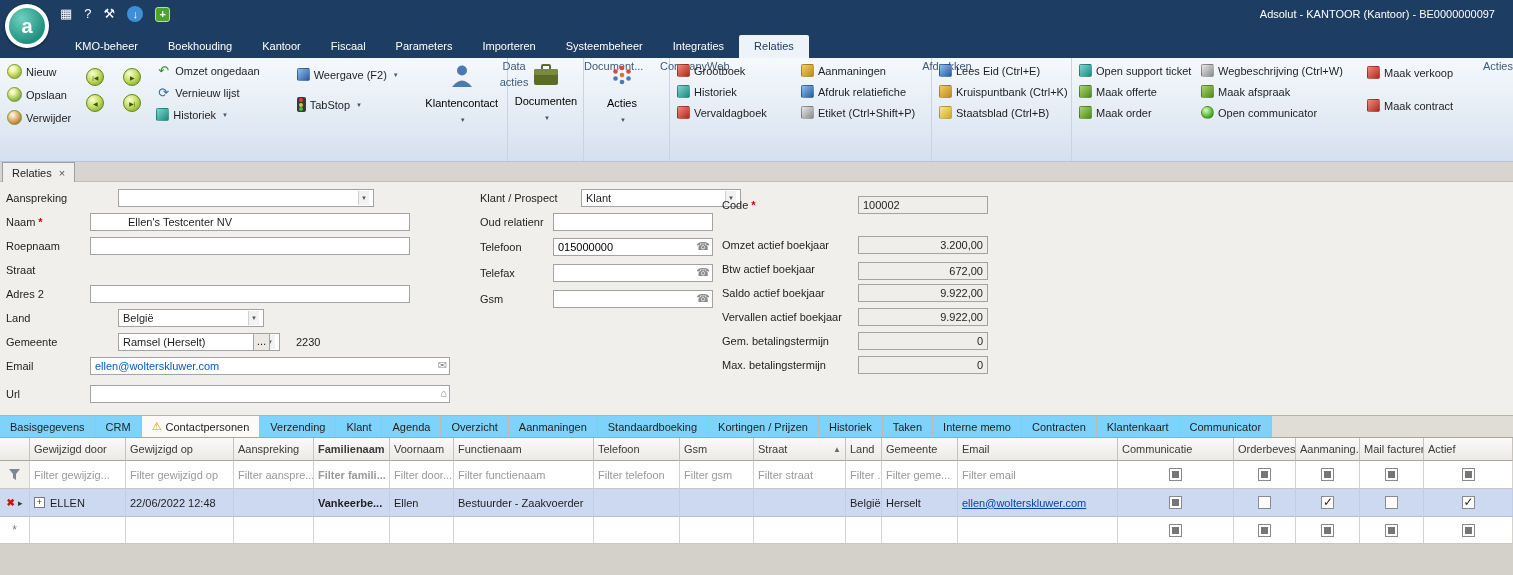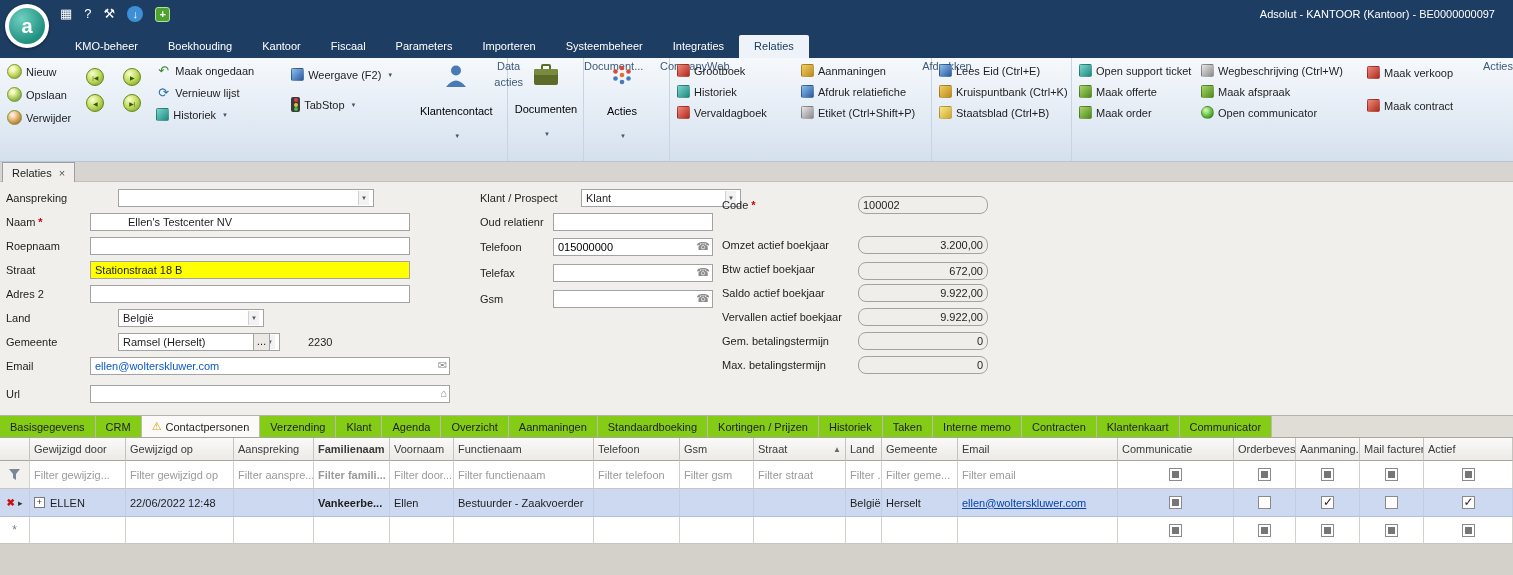--- a/index.html
+++ b/index.html
@@ -30,21 +30,21 @@
   
   .ribbon { position:absolute; top:58px; left:0; right:0; height:104px; display:flex;
             background:linear-gradient(#f6f9fc, #dfe8f3 70%, #d5e0ee); border-bottom:1px solid #b9c5d6; overflow:hidden; }
   .rg { display:flex; flex-direction:row; border-right:1px solid #c9d4e2; height:100%; flex:0 0 auto; }
   .rg.last { flex:1 1 auto; min-width:0; border-right:0; }
   .rgc { flex:1; display:flex; align-items:flex-start; }
   .rg-label { height:17px; line-height:16px; text-align:center; font-size:11px; color:#3e5a78; }
   .rcol { display:flex; flex-direction:column; gap:8px; padding:6px 5px; }
   .rsb { display:flex; align-items:center; gap:4px; border:0; background:transparent; cursor:default;
          font-family:"Liberation Sans",sans-serif; font-size:11px; color:#1e1e1e; white-space:nowrap; padding:0 2px; text-align:left; }
-  .rbb { display:flex; flex-direction:column; align-items:center; gap:16px; width:76px; border:0; background:transparent;
+  .rbb { display:flex; flex-direction:column; align-items:center; gap:8px; width:76px; border:0; background:transparent;
          cursor:default; font-family:"Liberation Sans",sans-serif; font-size:11px; padding-top:5px; }
   .caret { font-size:6px; color:#44566b; margin-left:2px; }
   .orb { width:15px; height:15px; border-radius:50%; border:1px solid #7a9a2e; flex:0 0 auto;
          background:radial-gradient(circle at 35% 30%, #fdffd8 10%, #cfe06a 45%, #8aa832 85%); }
   .orb.save { background:radial-gradient(circle at 35% 30%, #fdffd8 10%, #c5dc70 40%, #6f9a46 85%); }
   .orb.del  { background:radial-gradient(circle at 35% 30%, #ffe9d8 10%, #e0b06a 45%, #a86a32 85%); }
   .navgrid { display:grid; grid-template-columns:18px 18px; gap:8px 19px; padding:10px 8px; }
   .navb { width:18px; height:18px; border-radius:50%; border:1px solid #5f8a1a; color:#2f5a10; font-size:6px;
           display:flex; align-items:center; justify-content:center; cursor:default;
           background:radial-gradient(circle at 35% 30%, #f8ffd0, #c2d85a 50%, #7fa428 90%); }
@@ -71,33 +71,33 @@
   
   .formarea { position:absolute; top:182px; left:0; right:0; height:233px; background:#f1efec; }
   .flbl { position:absolute; font-size:11px; color:#1e1e1e; white-space:nowrap; }
   .req { color:#cc0000; font-weight:bold; margin-left:3px; }
   .fld { position:absolute; height:18px; border:1px solid #a3a3a3; background:#fff; font-size:11px;
          padding:1px 4px; font-family:"Liberation Sans",sans-serif; color:#1e1e1e; }
   input.fld { outline:none; }
   .fld.yellow { background:#ffff00; }
   .sel { display:flex; align-items:center; justify-content:space-between; background:#fff; cursor:default;margin-left:28px; }
   .selarw { font-size:6px; color:#4a5a6a; padding:0 2px; border-left:1px solid #d0d0d0; margin-left:4px; align-self:stretch; display:flex; align-items:center; background:#f2f2f2; }
-  .ro { background:#f0eeeb; display:flex; align-items:center; justify-content:flex-end;border-radius:8px; }
+  .ro { background:#f0eeeb; display:flex; align-items:center; justify-content:flex-end; }
   .ro.left { justify-content:flex-start; }
   .fldwrap { position:absolute; }
   .fldwrap input { width:100%; height:100%; border:1px solid #a3a3a3; font-size:11px; padding:1px 18px 1px 4px;
                    font-family:"Liberation Sans",sans-serif; outline:none; background:#fff; }
   .inicon { position:absolute; right:3px; top:2px; font-size:11px; color:#8a8a8a; pointer-events:none; }
   .emailtxt { color:#0a58c8; }
   .ellbtn { position:absolute; height:18px; width:17px; border:1px solid #a3a3a3; background:#ece9e4;
             font-size:10px; line-height:14px; text-align:center; cursor:default; }
   
   .btabs { position:absolute; top:415px; left:0; right:0; height:23px; background:#e0ddd7;
            border-top:1px solid #b5b2ac; border-bottom:1px solid #a9a6a0; display:flex; align-items:flex-end; overflow:hidden; }
-  .btab { height:22px; display:flex; align-items:center; gap:4px; padding:0 10px; background:#84cc16;
+  .btab { height:22px; display:flex; align-items:center; gap:4px; padding:0 10px; background:#7dd3fc;
           border-right:1px solid #bdbab4; border-top:1px solid #c9c6c0; cursor:default; white-space:nowrap; }
   .btab.active { background:#fbfaf8; border-top:1px solid #8a97a8; }
   .warn { color:#e09a00; font-size:11px; }
   
   .grid { position:absolute; top:438px; left:0; right:0; bottom:0; display:flex; flex-direction:column; overflow:hidden; background:#d4d1ca; }
   .grow-h { display:flex; flex:0 0 auto; }
   .gcell { border-right:1px solid #d5d2cd; border-bottom:1px solid #c9c6c1; display:flex; align-items:center;
            padding:0 4px; overflow:hidden; white-space:nowrap; font-size:11px; flex:0 0 auto; }
   .gh { background:linear-gradient(#fafaf9,#eceae6); border-right:1px solid #c6c3be; border-bottom:1px solid #a9a6a0; color:#3a3a3a; height:23px; }
   .gf { background:#fff; color:#9a9a9a; height:28px; }
@@ -176,21 +176,21 @@
         </div>
         <div class="navgrid">
           <button class="navb">|◀</button>
           <button class="navb">▶</button>
           <button class="navb">◀</button>
           <button class="navb">▶|</button>
         </div>
         <div class="rcol">
           <button class="rsb">
               <span class="gly green">↶</span>
-              <span>Maak ongedaan</span>
+              <span>Omzet ongedaan</span>
             </button>
           <button class="rsb">
               <span class="gly blue">⟳</span>
               <span>Vernieuw lijst</span>
             </button>
           <button class="rsb">
               <span class="ic teal"></span>
               <span>Historiek</span>
               <span class="caret">▼</span>
             </button>
@@ -372,38 +372,37 @@
         <span class="selarw">▼</span>
       </div>
 
     <span class="flbl" style="left:6px; top:34px"><span>Naam</span><span class="req">*</span></span>
     <input class="fld" style="left: 90px; top: 31px; width: 320px; padding-left: 37px;" value="Ellen's Testcenter NV">
 
     <span class="flbl" style="left:6px; top:58px">Roepnaam</span>
     <input class="fld" style="left: 90px; top: 55px; width: 320px;">
 
     <span class="flbl" style="left:6px; top:82px">Straat</span>
-    <input class="fld yellow" style="left: 90px; top: 79px; width: 320px;" value="Stationstraat 18 B">
 
     <span class="flbl" style="left:6px; top:106px">Adres 2</span>
     <input class="fld" style="left: 90px; top: 103px; width: 320px;">
 
     <span class="flbl" style="left:6px; top:130px">Land</span>
     <div class="fld sel" style="left:90px; top:127px; width:146px">
         <span>België</span>
         <span class="selarw">▼</span>
       </div>
 
     <span class="flbl" style="left:6px; top:154px">Gemeente</span>
     <div class="fld sel" style="left:90px; top:151px; width:162px">
         <span>Ramsel (Herselt)</span>
         <span class="selarw">▼</span>
       </div>
     <button class="ellbtn" style="left:253px; top:151px">…</button>
-    <span class="flbl" style="left:308px; top:154px">2230</span>
+    <span class="flbl" style="left:296px; top:154px">2230</span>
 
     <span class="flbl" style="left:6px; top:178px">Email</span>
     <div class="fldwrap" style="left:90px; top:175px; width:360px; height:18px">
       <input class="emailtxt" value="ellen@wolterskluwer.com" style="">
       <span class="inicon">✉</span>
     </div>
 
     <span class="flbl" style="left:6px; top:206px">Url</span>
     <div class="fldwrap" style="left:90px; top:203px; width:360px; height:18px">
       <input style="">

